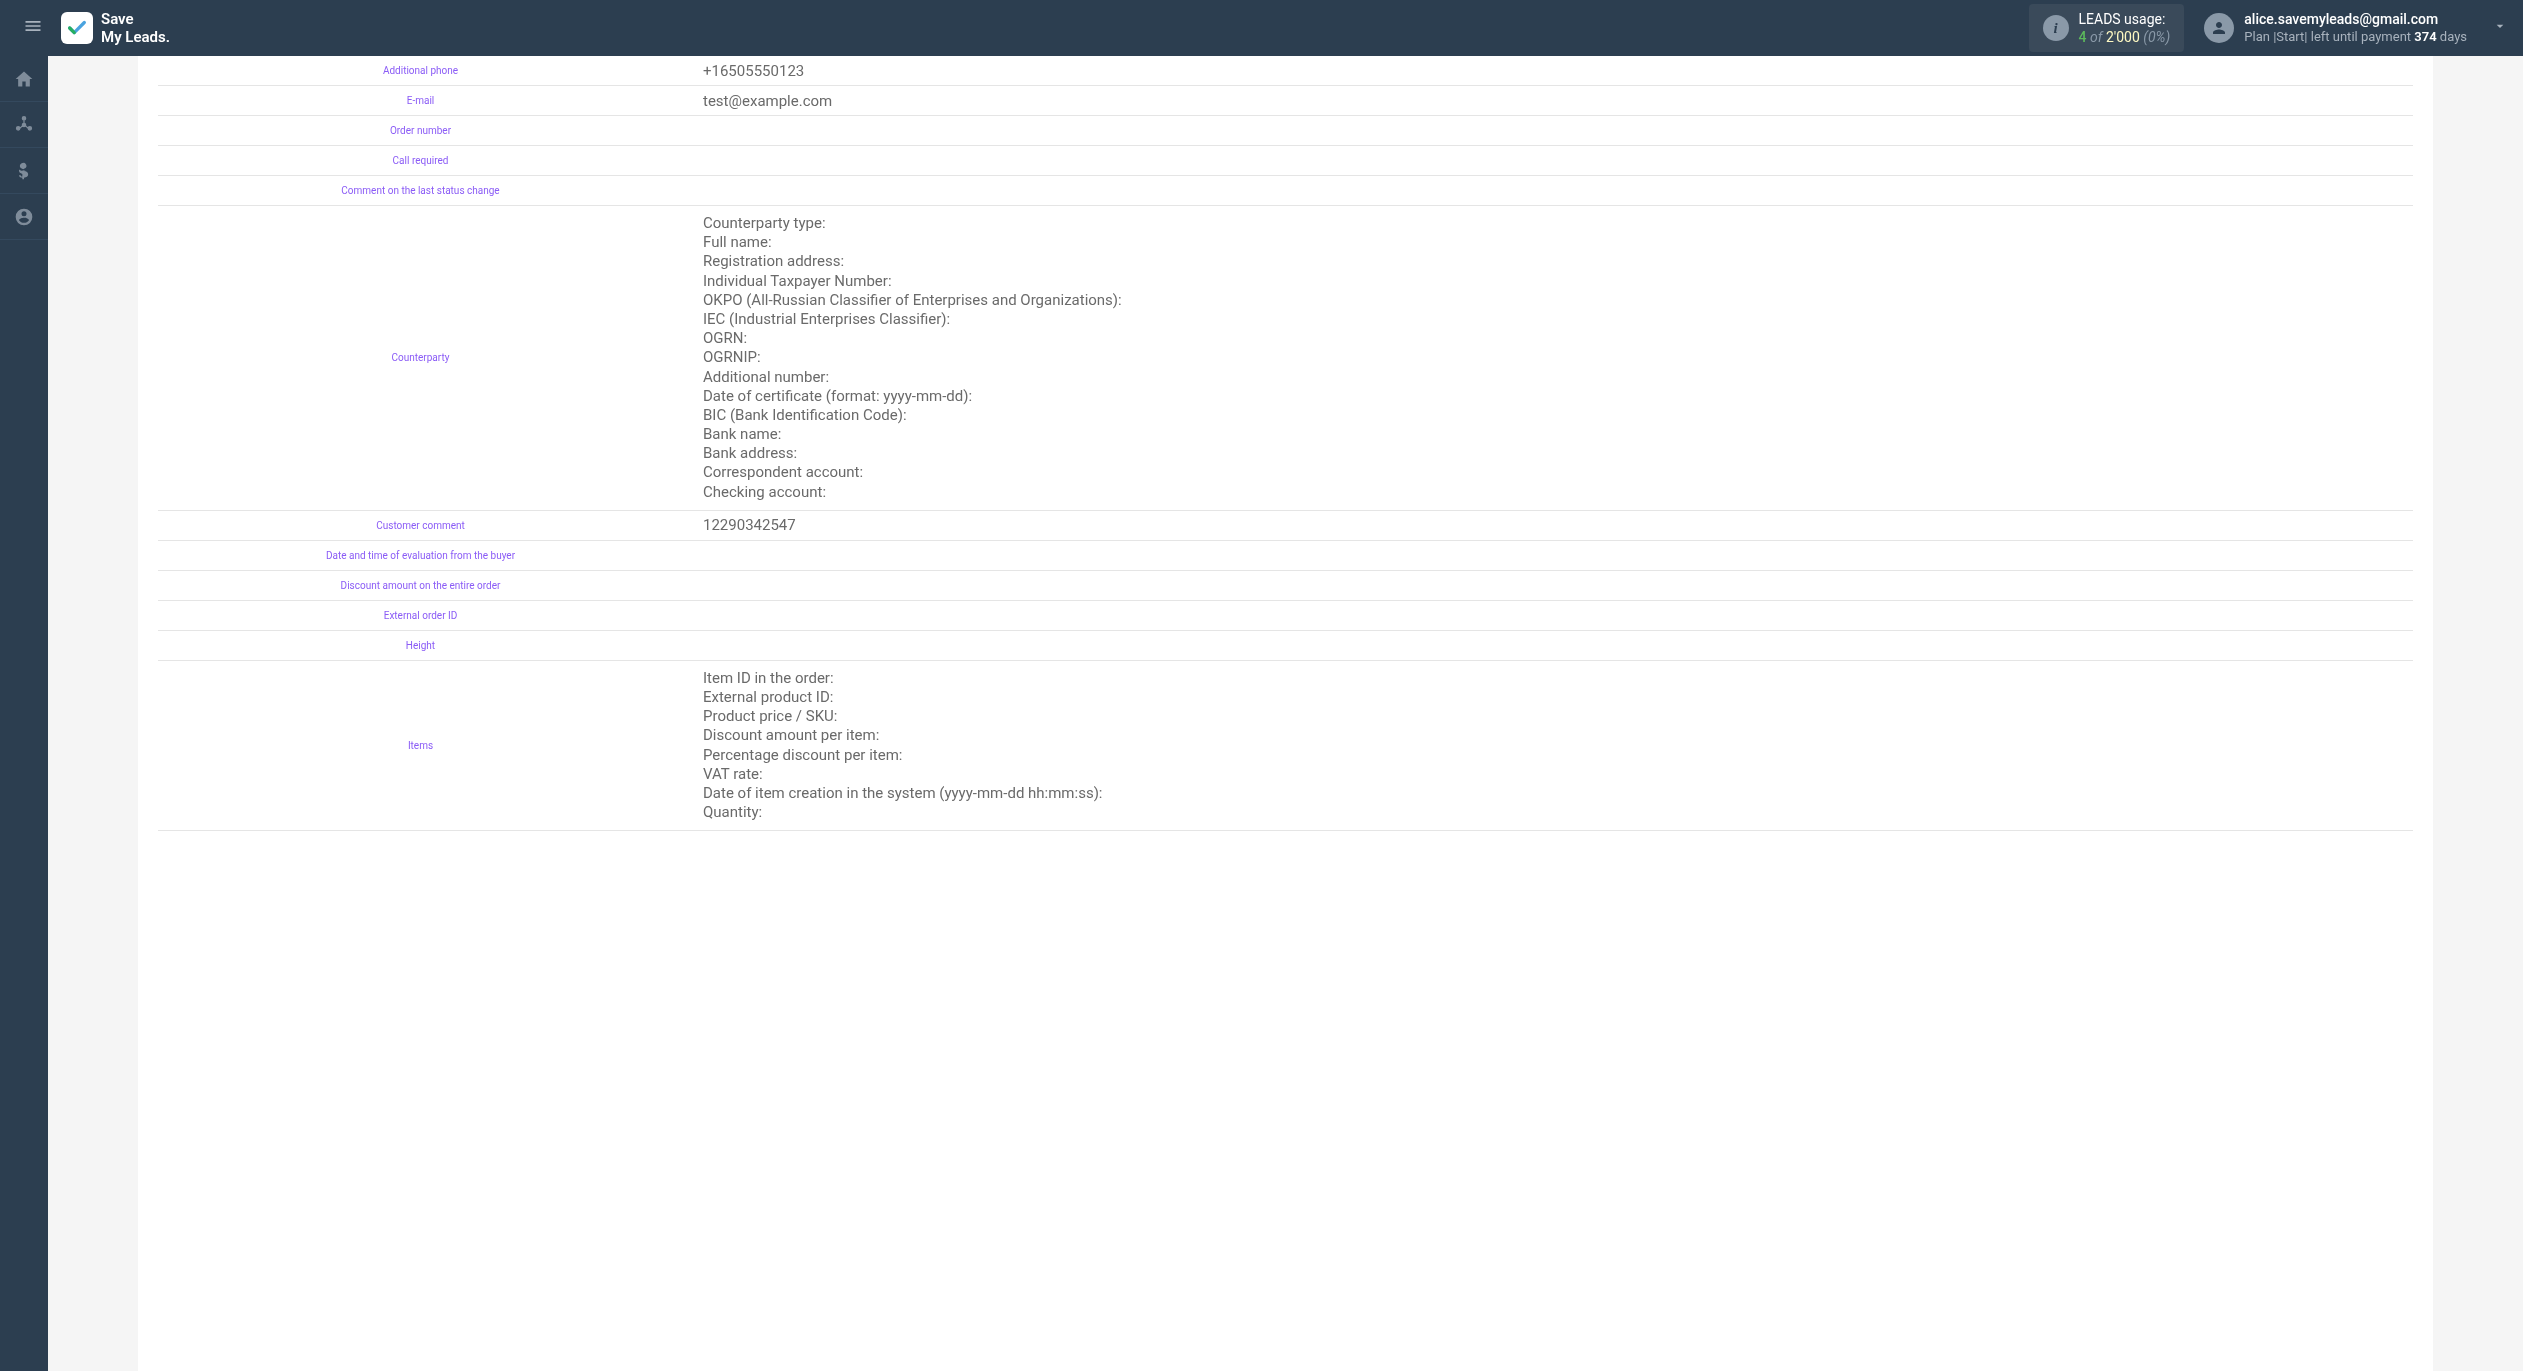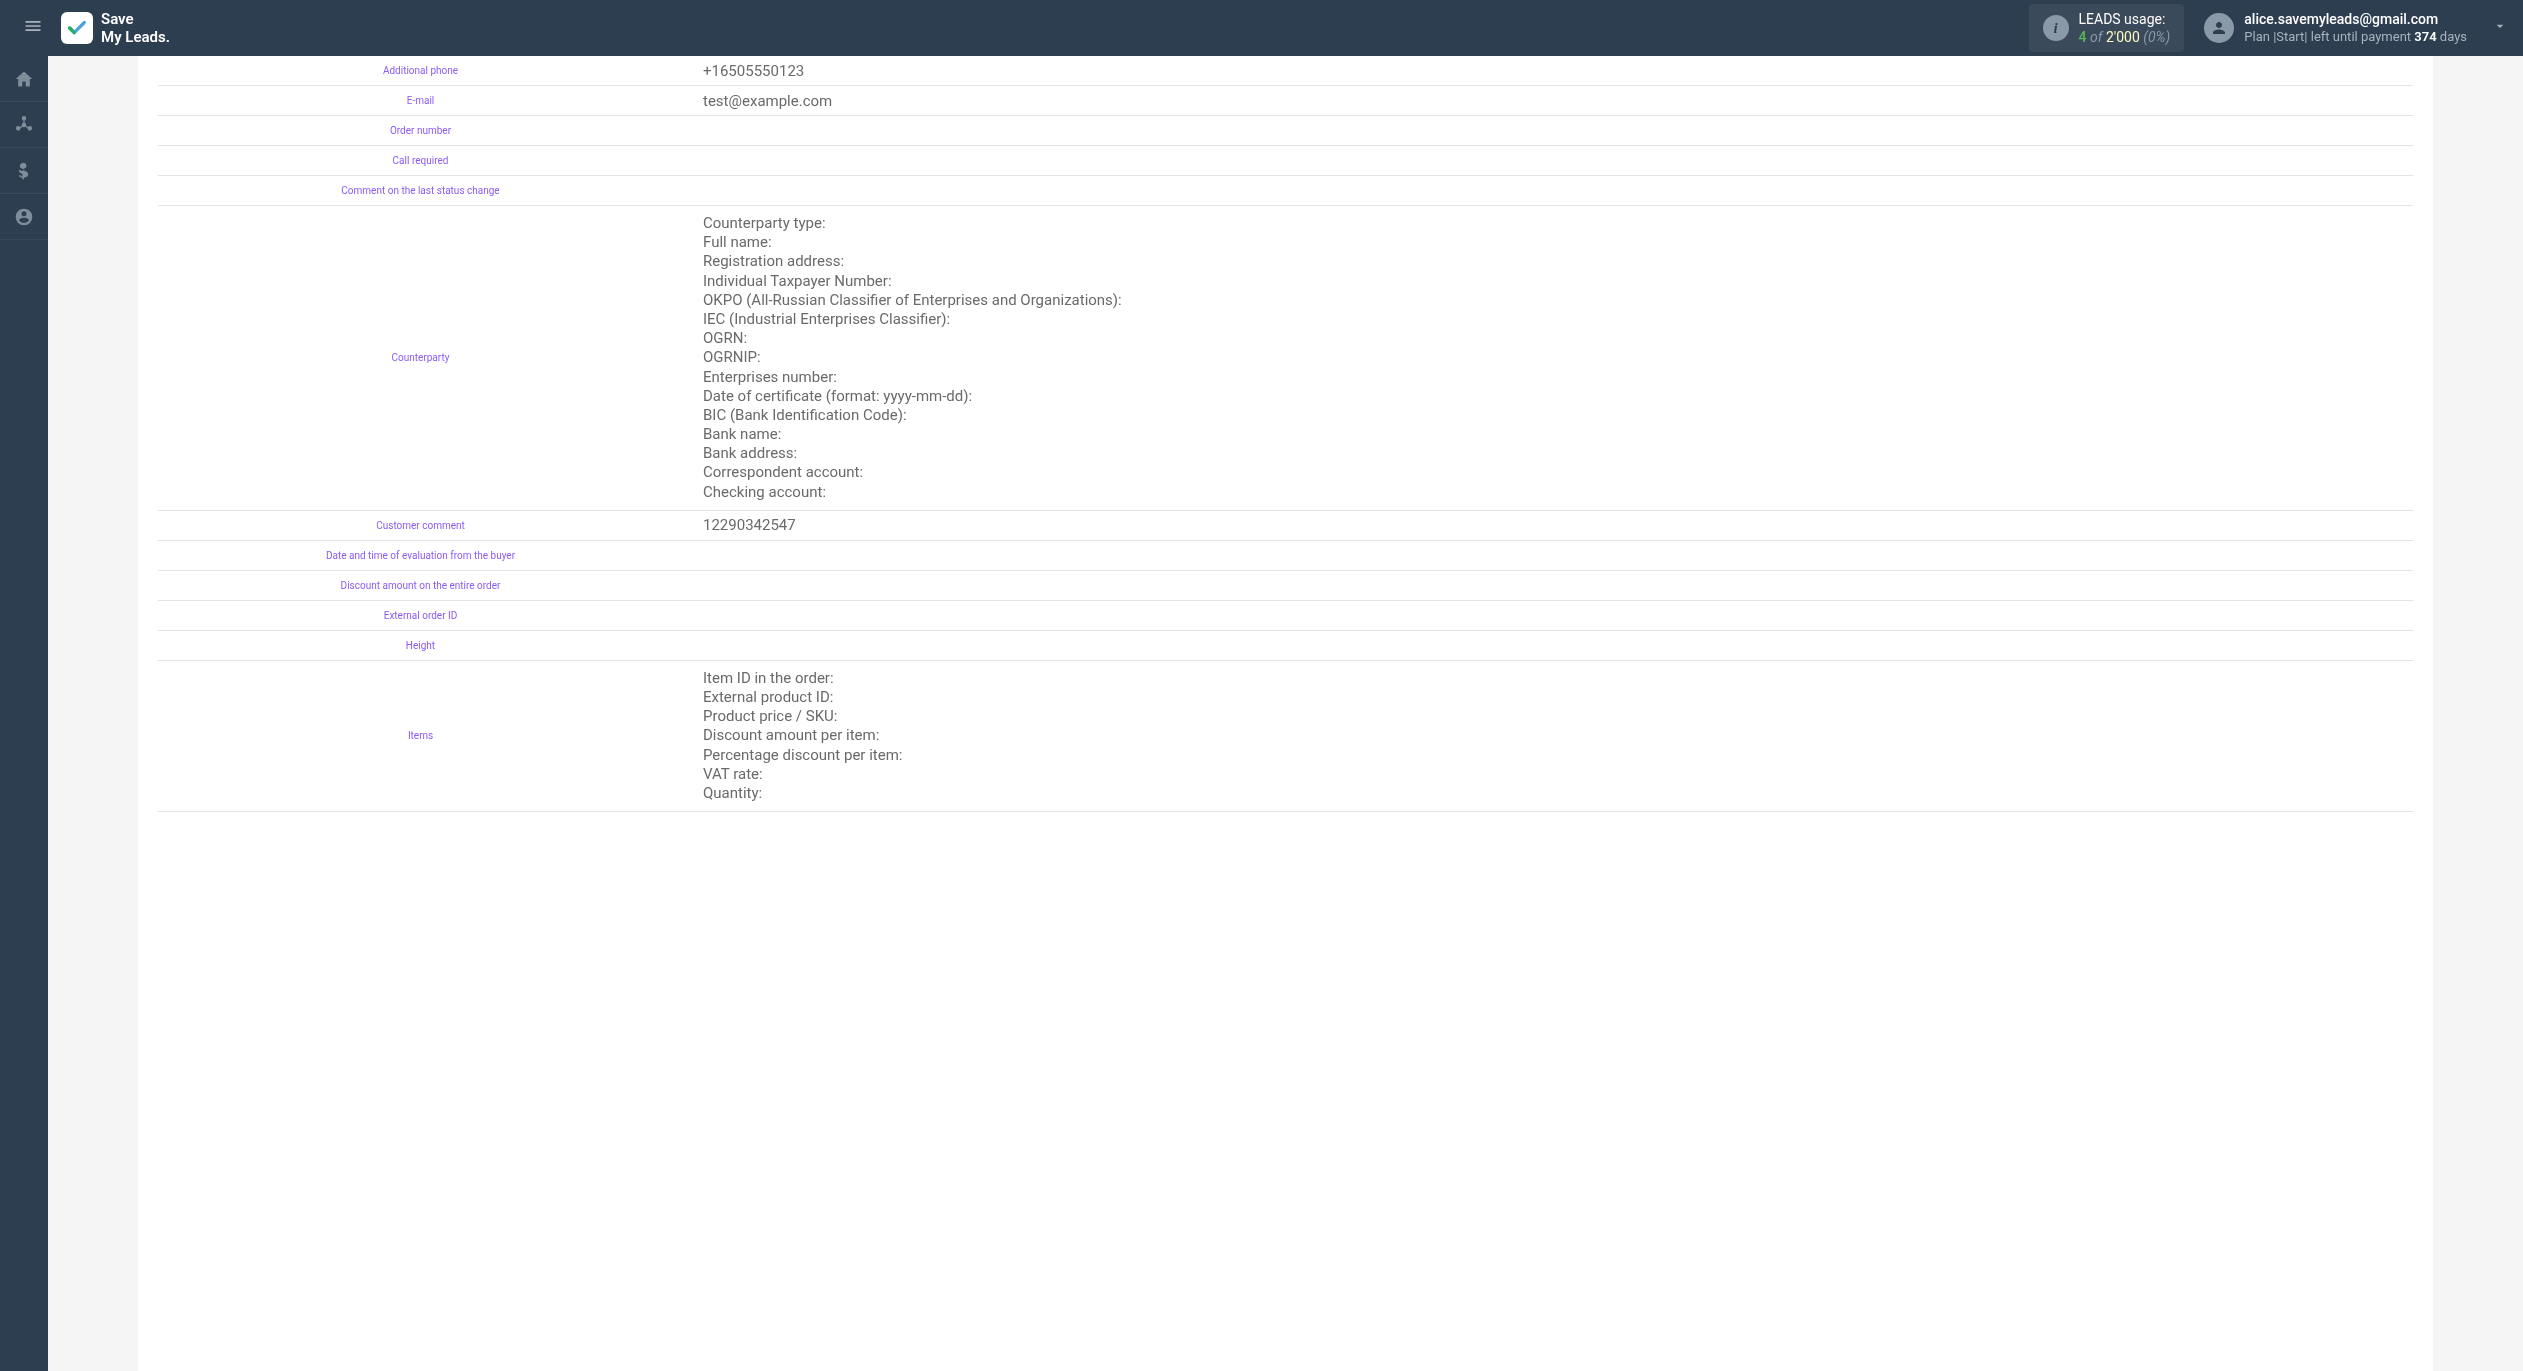--- a/index.html
+++ b/index.html
@@ -256,21 +256,21 @@
         <div class="row-label" style="align-self: center;">Counterparty</div>
         <div class="row-value">
           <div class="subline">Counterparty type:</div>
           <div class="subline">Full name:</div>
           <div class="subline">Registration address:</div>
           <div class="subline">Individual Taxpayer Number:</div>
           <div class="subline">OKPO (All-Russian Classifier of Enterprises and Organizations):</div>
           <div class="subline">IEC (Industrial Enterprises Classifier):</div>
           <div class="subline">OGRN:</div>
           <div class="subline">OGRNIP:</div>
-          <div class="subline">Enterprises number:</div>
+          <div class="subline">Additional number:</div>
           <div class="subline">Date of certificate (format: yyyy-mm-dd):</div>
           <div class="subline">BIC (Bank Identification Code):</div>
           <div class="subline">Bank name:</div>
           <div class="subline">Bank address:</div>
           <div class="subline">Correspondent account:</div>
           <div class="subline">Checking account:</div>
         </div>
       </div>
       <div class="row">
         <div class="row-label">Customer comment</div>
@@ -294,17 +294,18 @@
       </div>
       <div class="row row-multi">
         <div class="row-label" style="align-self: center;">Items</div>
         <div class="row-value">
           <div class="subline">Item ID in the order:</div>
           <div class="subline">External product ID:</div>
           <div class="subline">Product price / SKU:</div>
           <div class="subline">Discount amount per item:</div>
           <div class="subline">Percentage discount per item:</div>
           <div class="subline">VAT rate:</div>
+          <div class="subline">Date of item creation in the system (yyyy-mm-dd hh:mm:ss):</div>
           <div class="subline">Quantity:</div>
         </div>
       </div>
     </div>
 </div>
 
 </body></html>

